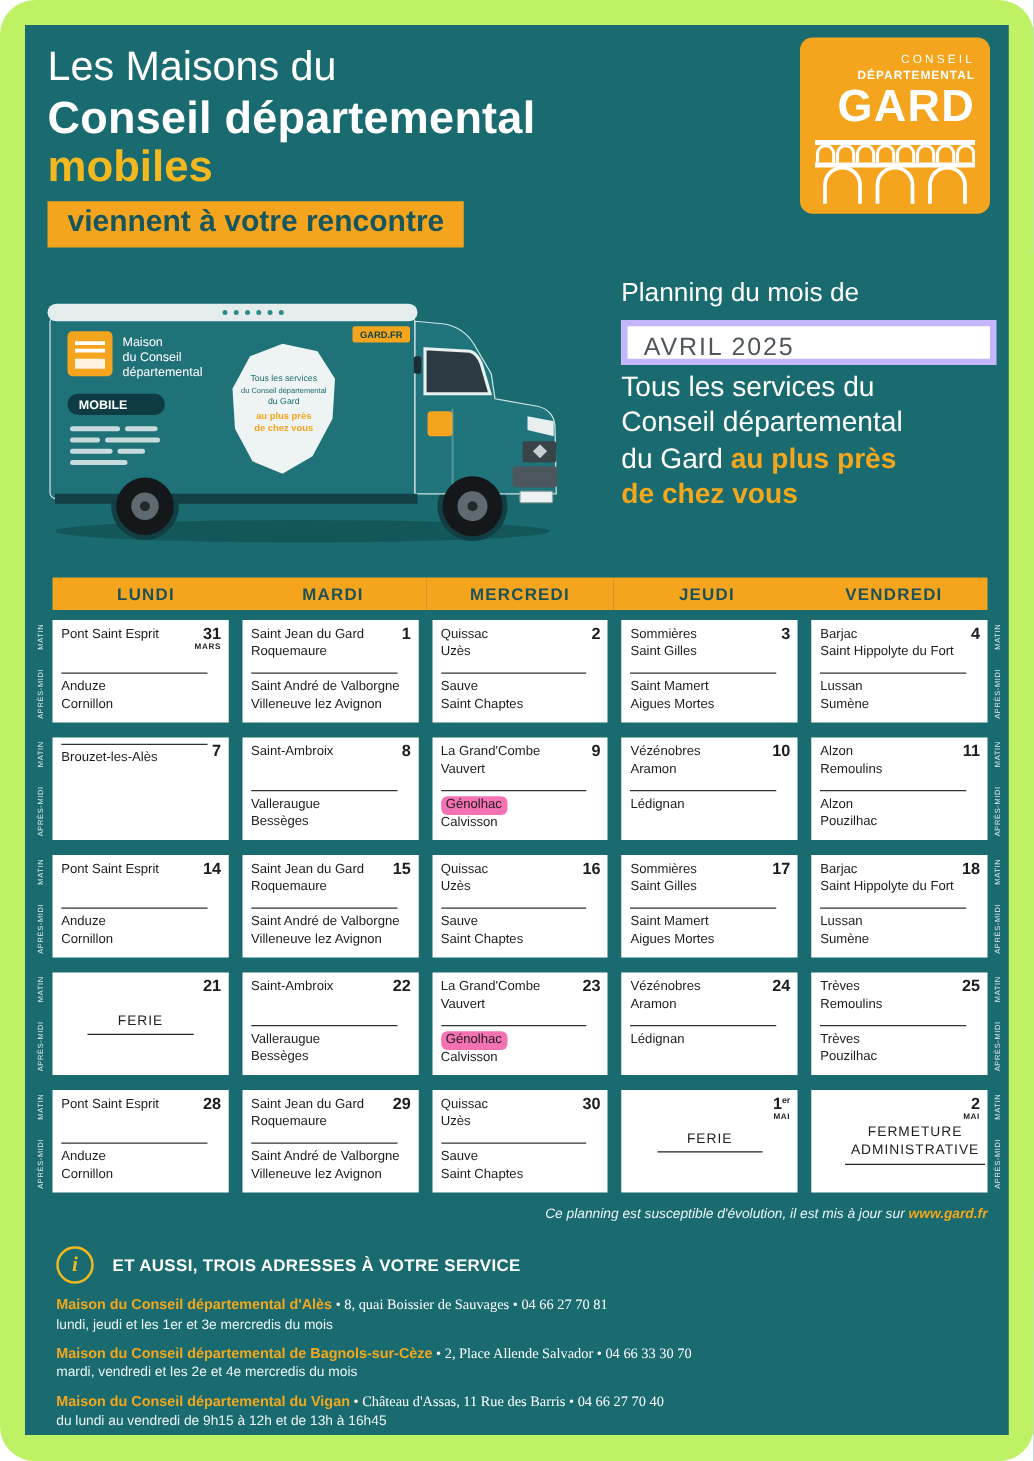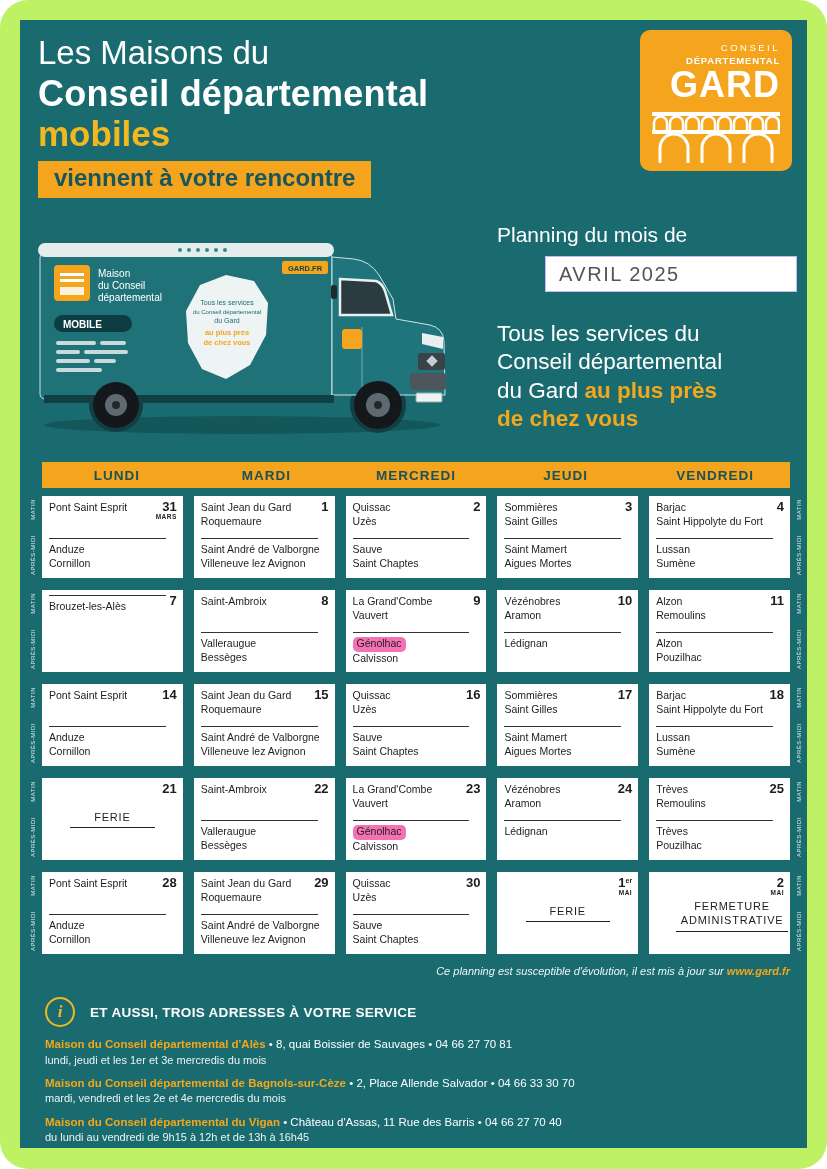--- a/index.html
+++ b/index.html
@@ -23,23 +23,23 @@
   .logo-gard { font-size:36px; font-weight:bold; letter-spacing:1px; line-height:1.02; margin-top:1px; }
   .logo svg { display:block; margin-top:5px; }
 
   
   .truck { position:absolute; left:10px; top:203px; }
   svg text { font-family:"Liberation Sans", sans-serif; }
 
   
   .planning { position:absolute; left:477px; top:203px; width:300px; color:#fff; }
   .planning-label { font-size:21px; }
-  .month-box { margin-top:9px; background:#fff; border:1px solid #c4b5fd; height:36px; line-height:34px;
-               padding-left:13px; font-size:20px; letter-spacing:1.5px; color:#4f5558;margin-left:48px; }
-  .subtitle { margin-top:28px; font-size:22.5px; line-height:1.26; }
+  .month-box { margin-top:9px; background:#fff; border:5px solid #c4b5fd; height:36px; line-height:34px;
+               padding-left:13px; font-size:20px; letter-spacing:1.5px; color:#4f5558; }
+  .subtitle { margin-top:4px; font-size:22.5px; line-height:1.26; }
   .orange-bold { color:#f3a71c; font-weight:bold; }
 
   
   .calendar { position:absolute; left:22px; top:442px; width:748px; }
   .cal-head { display:flex; gap:0; height:26px; margin-bottom:8px; }
   .day-header { flex:1; background:#f5a41d; color:#1c5158; font-weight:bold; font-size:13.5px;
                 letter-spacing:1px; display:flex; align-items:center; justify-content:center; }
   .week-row { position:relative; display:flex; gap:11px; height:82px; margin-bottom:12px; }
   .side-label { position:absolute; writing-mode:vertical-rl; transform:rotate(180deg);
                 font-size:6px; letter-spacing:.5px; color:#dcebeb; line-height:1; }
@@ -67,21 +67,21 @@
   .info { position:absolute; left:25px; top:977px; right:17px; color:#fff; }
   .info-head { display:flex; align-items:center; gap:15px; }
   .info-icon { width:30px; height:30px; border:2.5px solid #f3b81f; border-radius:50%; color:#f3b81f;
                display:flex; align-items:center; justify-content:center; font-size:17px; font-weight:bold;
                font-family:"Liberation Serif", serif; font-style:italic; flex:0 0 auto; }
   .info-title { font-size:13.5px; font-weight:bold; letter-spacing:.3px; }
   .address-list { margin-top:10px; }
   .addr { margin-bottom:9px; }
   .addr-line { font-size:11.5px; line-height:1.35; }
   .addr-name { color:#f3a71c; font-weight:bold; }
-  .addr-detail { color:#fff; }
+  .addr-detail { color:#fff;font-family:Liberation Serif, serif; }
   .addr-schedule { font-size:11px; color:#ecf3f3; line-height:1.3; }
 </style>
 </head>
 <body>
 
 <div class="page">
   <div class="sheet">
 
     <div class="title-block">
       <div class="t1">Les Maisons du</div>

